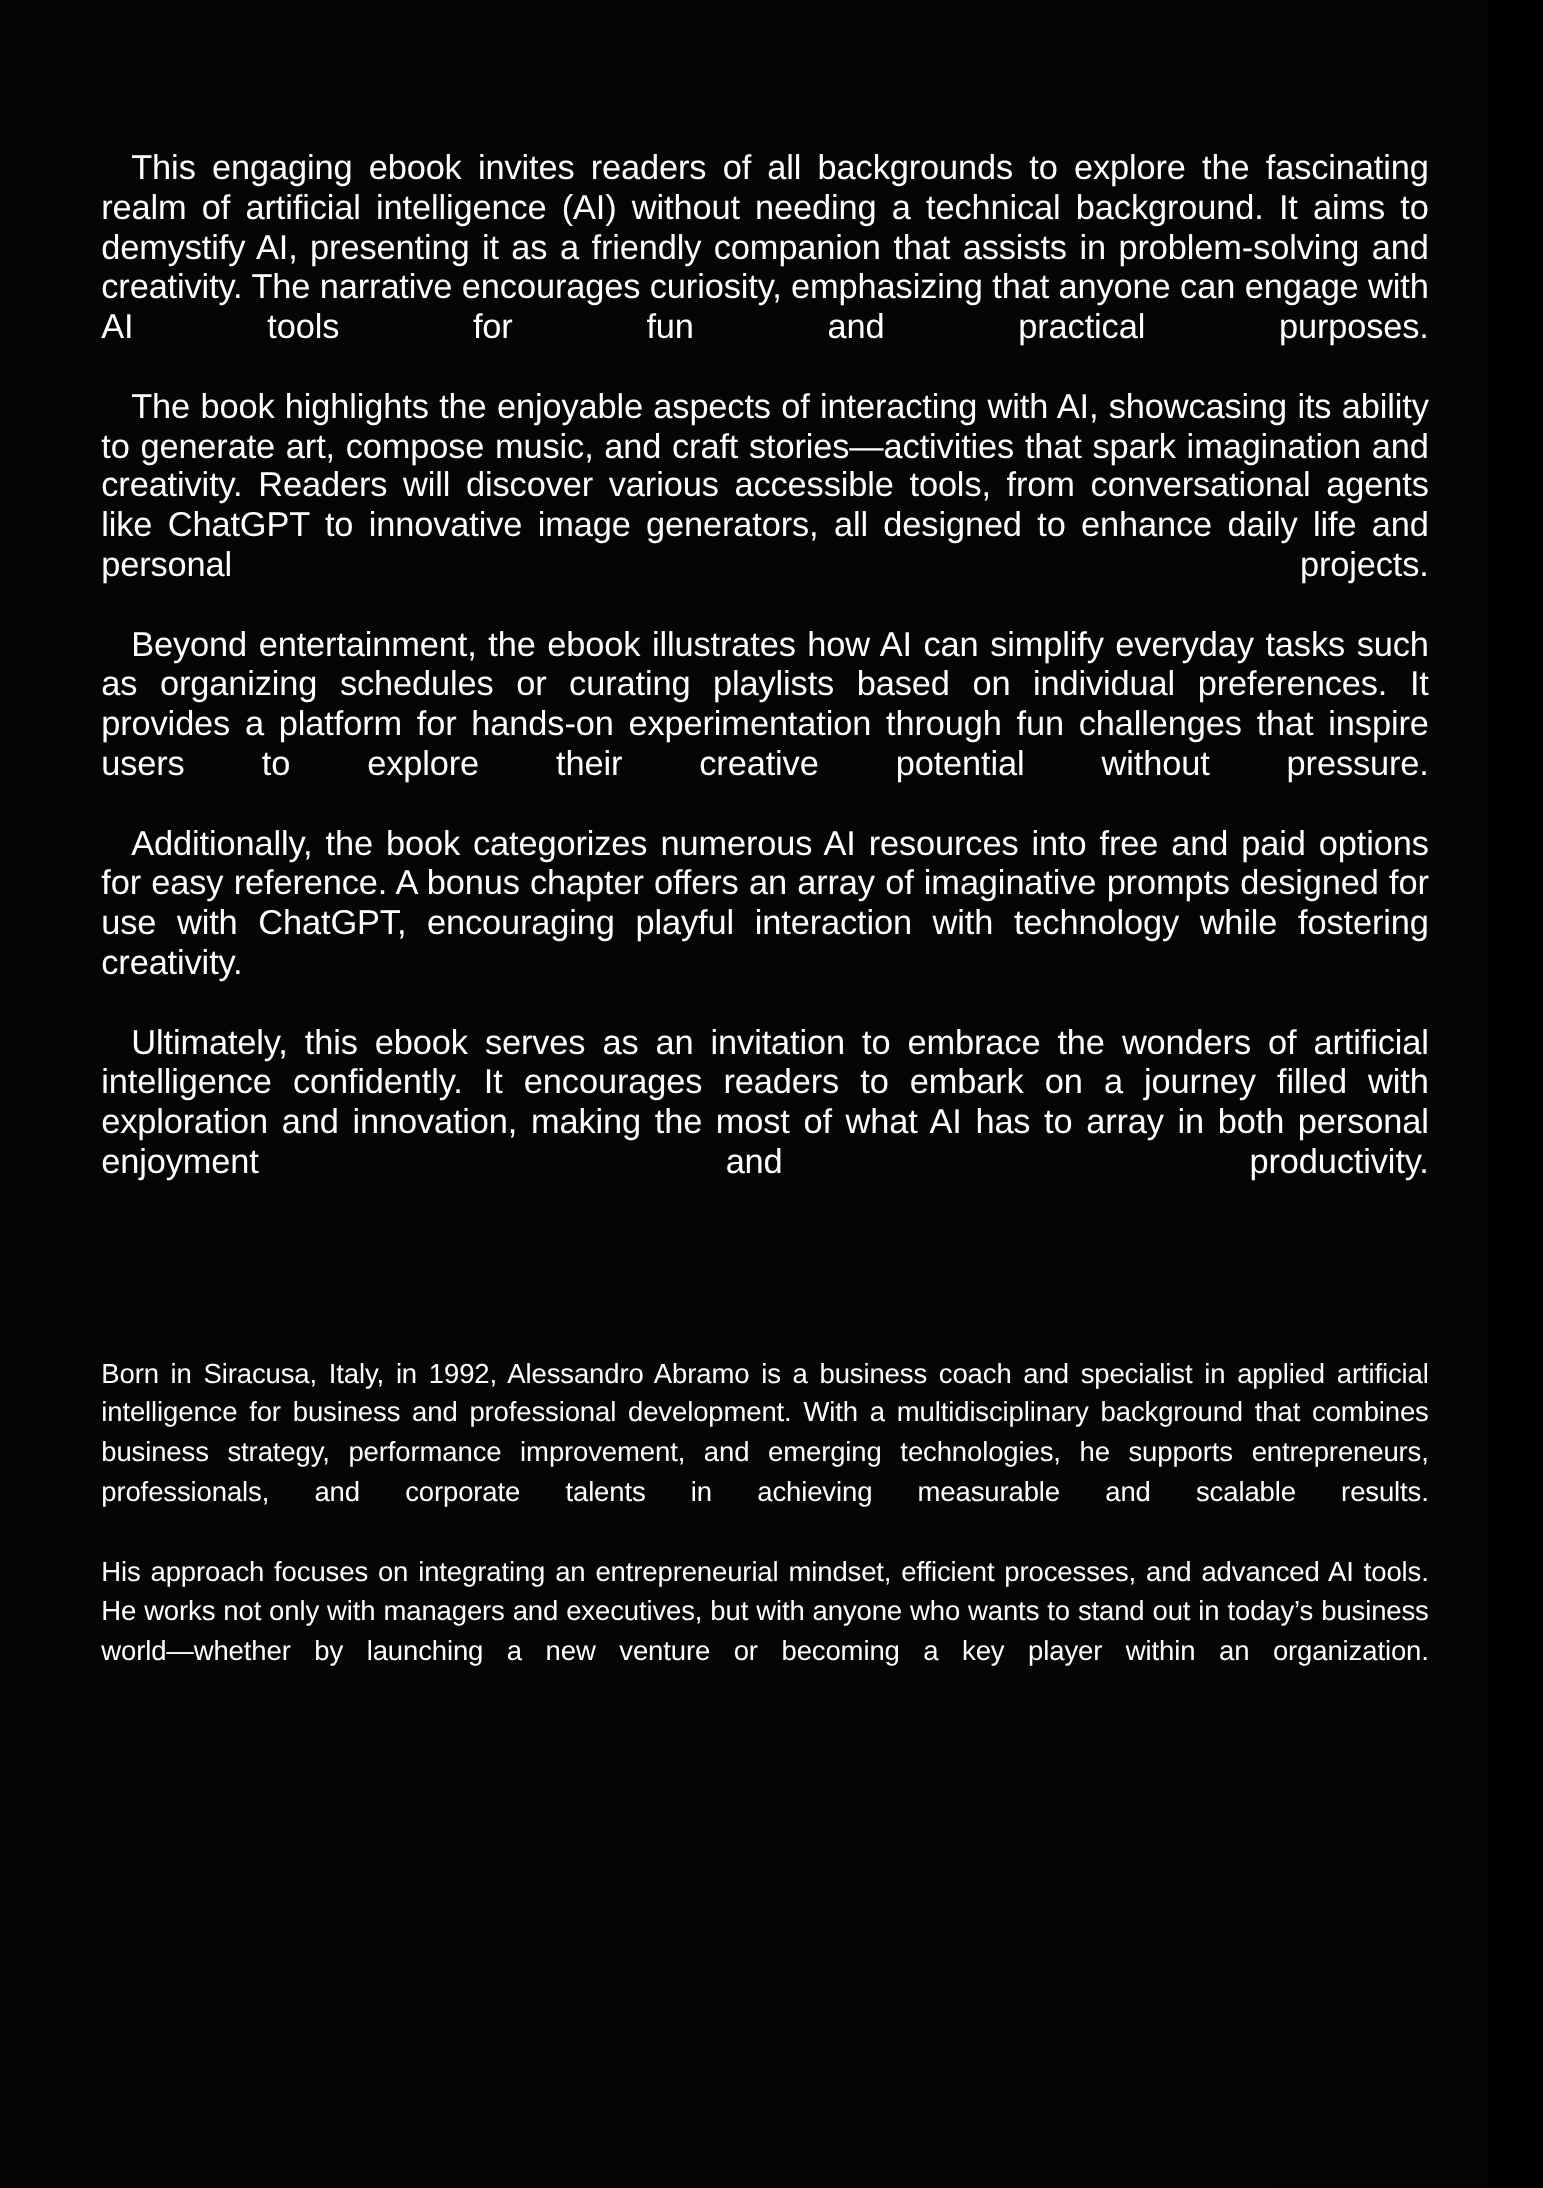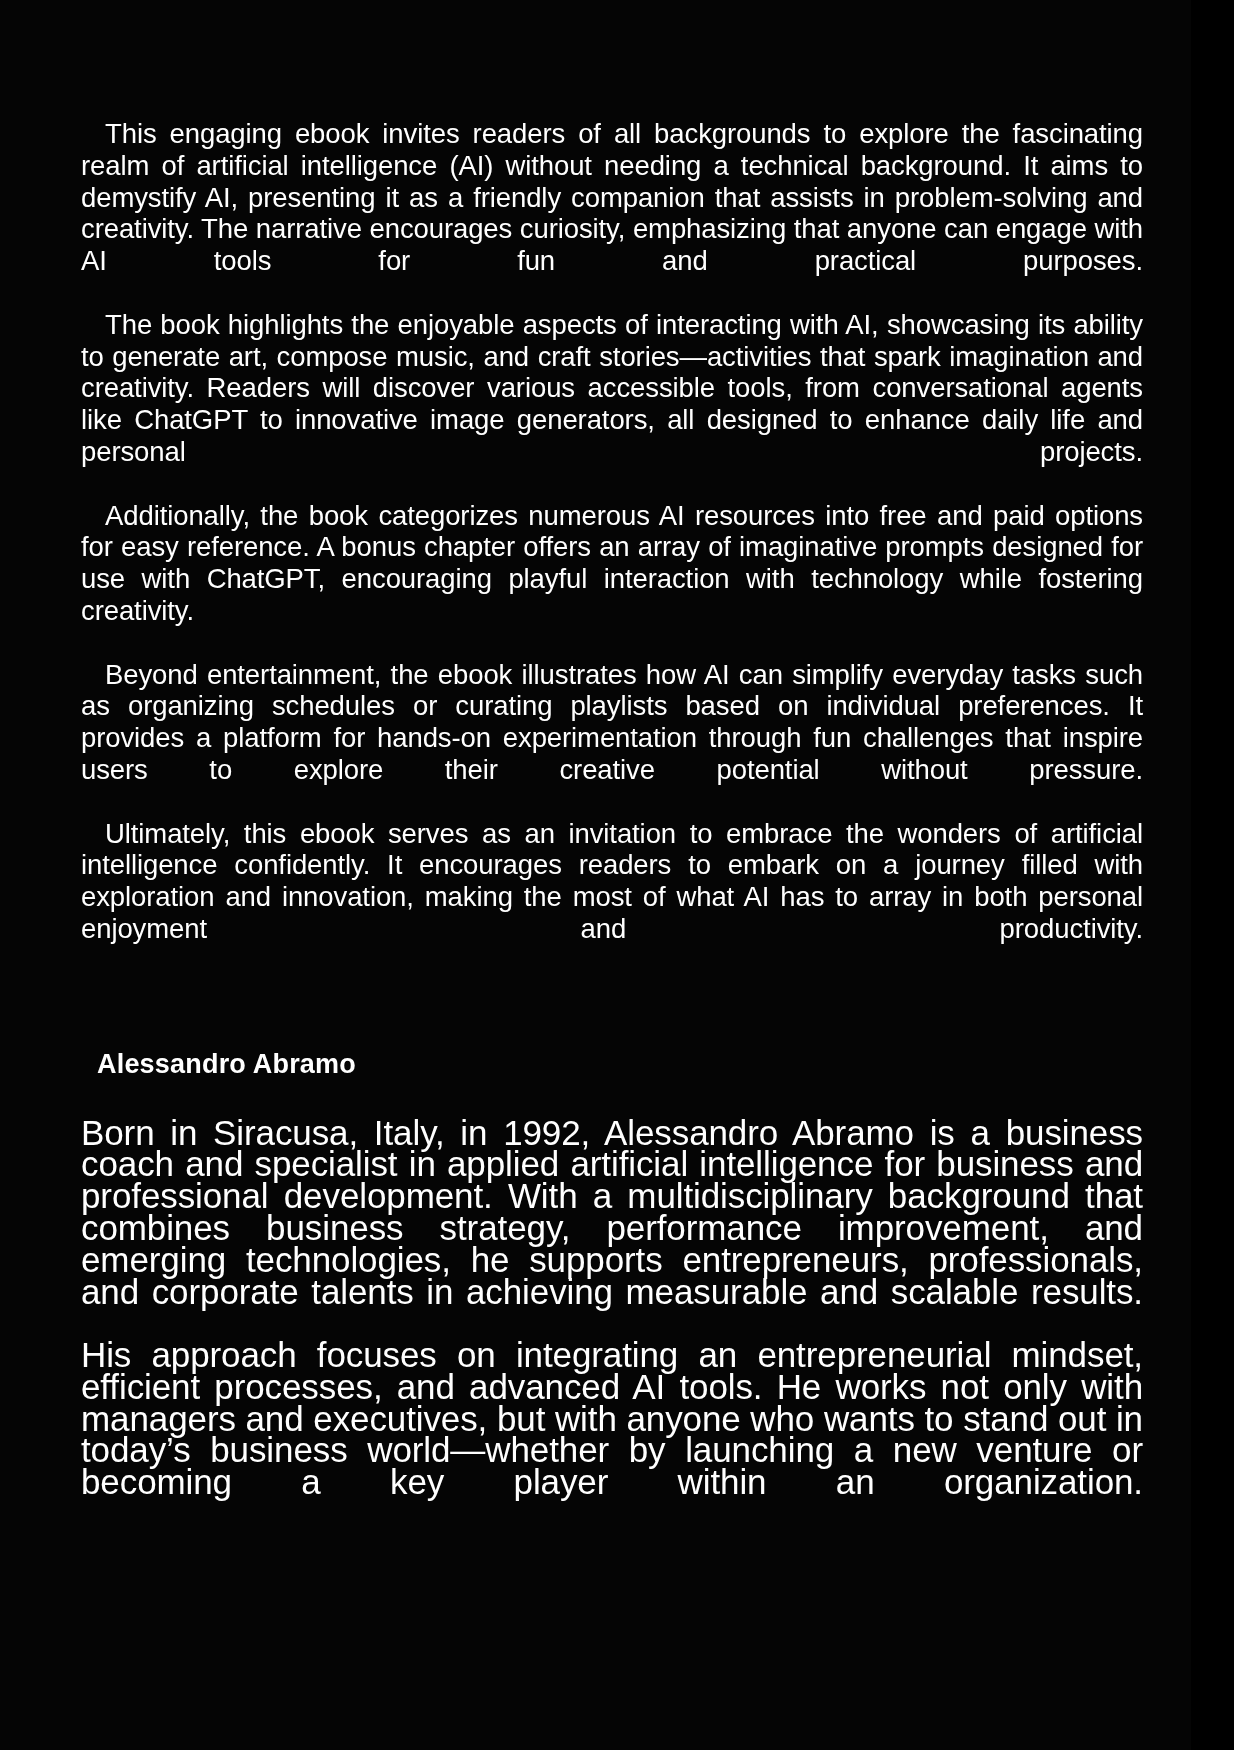--- a/index.html
+++ b/index.html
@@ -62,48 +62,47 @@
     color: #ffffff;
     font-size: 27.5px;
     font-style: italic;
     line-height: 31.8px;
     text-align: left;
     letter-spacing: -0.1px;
   }
   .bio {
     margin: 0;
     color: #ffffff;
-    font-size: 35px;
+    font-size: 22px;
     line-height: 31.8px;
     text-align: justify;
     text-justify: inter-word;
     letter-spacing: -0.1px;
     text-indent: 0;
   }
   .bio::after {
     content: "";
     display: inline-block;
     width: 100%;
   }
 </style>
 </head>
 <body>
 
 <div id="page" style="background: rgb(5, 5, 5);">
   <div id="content">
 
     <p class="para indent">This engaging ebook invites readers of all backgrounds to explore the fascinating realm of artificial intelligence (AI) without needing a technical background. It aims to demystify AI, presenting it as a friendly companion that assists in problem-solving and creativity. The narrative encourages curiosity, emphasizing that anyone can engage with AI tools for fun and practical purposes.</p>
     <p class="para indent">The book highlights the enjoyable aspects of interacting with AI, showcasing its ability to generate art, compose music, and craft stories—activities that spark imagination and creativity. Readers will discover various accessible tools, from conversational agents like ChatGPT to innovative image generators, all designed to enhance daily life and personal projects.</p>
+    <p class="para indent">Beyond entertainment, the ebook illustrates how AI can simplify everyday tasks such as organizing schedules or curating playlists based on individual preferences. It provides a platform for hands-on experimentation through fun challenges that inspire users to explore their creative potential without pressure.</p>
     <p class="para indent">Additionally, the book categorizes numerous AI resources into free and paid options for easy reference. A bonus chapter offers an array of imaginative prompts designed for use with ChatGPT, encouraging playful interaction with technology while fostering creativity.</p>
-    <p class="para indent">Beyond entertainment, the ebook illustrates how AI can simplify everyday tasks such as organizing schedules or curating playlists based on individual preferences. It provides a platform for hands-on experimentation through fun challenges that inspire users to explore their creative potential without pressure.</p>
     <p class="para indent">Ultimately, this ebook serves as an invitation to embrace the wonders of artificial intelligence confidently. It encourages readers to embark on a journey filled with exploration and innovation, making the most of what AI has to array in both personal enjoyment and productivity.</p>
 
     <div class="author-gap"></div>
 
-    <h2 class="author-name">Alessandro Abramo</h2>
 
     <div class="author-subgap"></div>
 
 
     <p class="bio">Born in Siracusa, Italy, in 1992, Alessandro Abramo is a business coach and specialist in applied artificial intelligence for business and professional development. With a multidisciplinary background that combines business strategy, performance improvement, and emerging technologies, he supports entrepreneurs, professionals, and corporate talents in achieving measurable and scalable results.</p>
     <p class="bio">His approach focuses on integrating an entrepreneurial mindset, efficient processes, and advanced AI tools. He works not only with managers and executives, but with anyone who wants to stand out in today’s business world—whether by launching a new venture or becoming a key player within an organization.</p>
 
   </div>
 </div>
 

